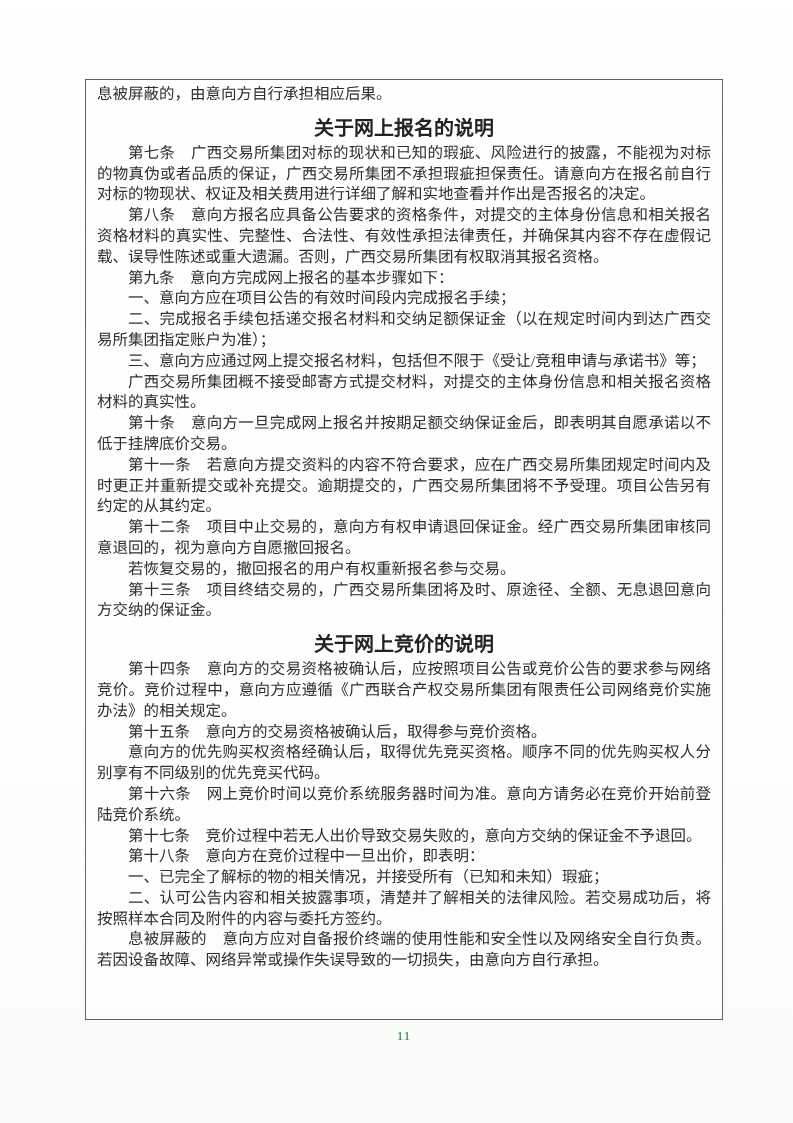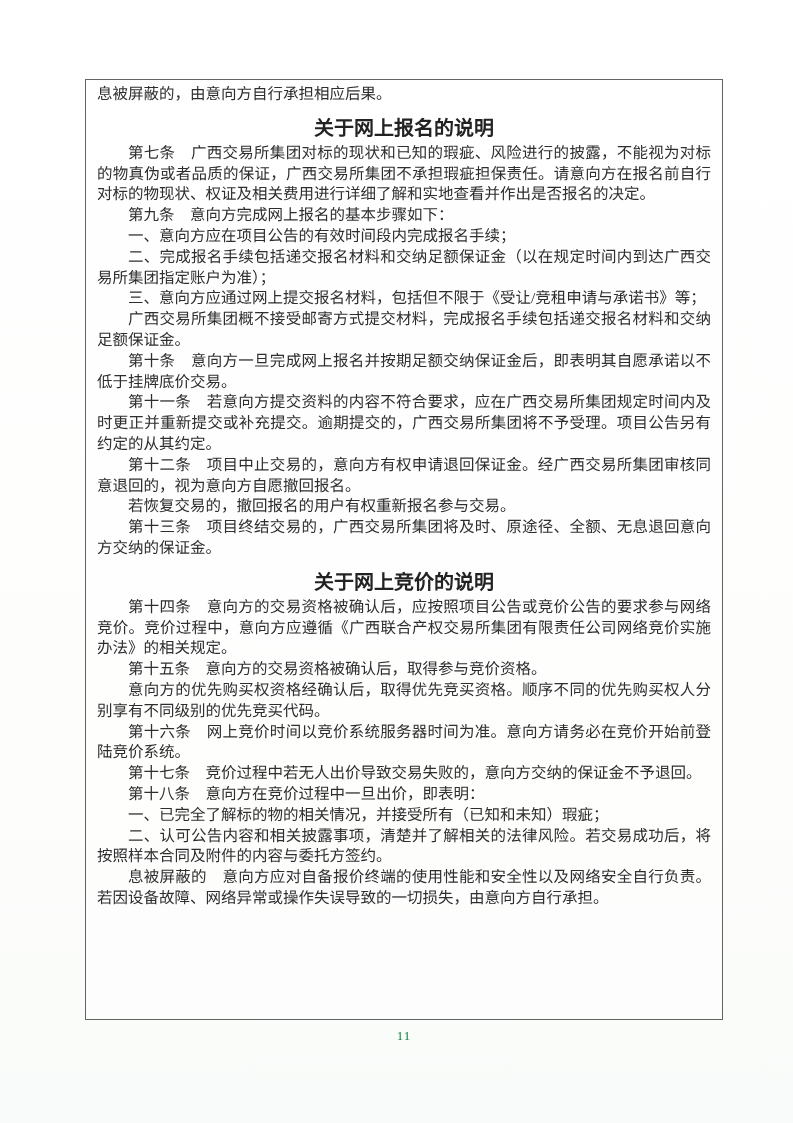--- a/index.html
+++ b/index.html
@@ -69,25 +69,26 @@
 </style>
 </head>
 <body>
 
 <div class="page">
   <div class="content-frame">
     <div class="doc-body" id="doc-body">
         <p class="continuation">息被屏蔽的，由意向方自行承担相应后果。</p>
         <h2 class="section-heading">关于网上报名的说明</h2>
         <p class="body-paragraph">第七条　广西交易所集团对标的现状和已知的瑕疵、风险进行的披露，不能视为对标的物真伪或者品质的保证，广西交易所集团不承担瑕疵担保责任。请意向方在报名前自行对标的物现状、权证及相关费用进行详细了解和实地查看并作出是否报名的决定。</p>
+        <p class="body-paragraph">第八条　意向方报名应具备公告要求的资格条件，对提交的主体身份信息和相关报名资格材料的真实性、完整性、合法性、有效性承担法律责任，并确保其内容不存在虚假记载、误导性陈述或重大遗漏。否则，广西交易所集团有权取消其报名资格。</p>
         <p class="body-paragraph">第九条　意向方完成网上报名的基本步骤如下：</p>
         <p class="body-paragraph">一、意向方应在项目公告的有效时间段内完成报名手续；</p>
         <p class="body-paragraph">二、完成报名手续包括递交报名材料和交纳足额保证金（以在规定时间内到达广西交易所集团指定账户为准）；</p>
         <p class="body-paragraph">三、意向方应通过网上提交报名材料，包括但不限于《受让/竞租申请与承诺书》等；</p>
-        <p class="body-paragraph">广西交易所集团概不接受邮寄方式提交材料，完成报名手续包括递交报名材料和交纳足额保证金。</p>
+        <p class="body-paragraph">广西交易所集团概不接受邮寄方式提交材料，对提交的主体身份信息和相关报名资格材料的真实性。</p>
         <p class="body-paragraph">第十条　意向方一旦完成网上报名并按期足额交纳保证金后，即表明其自愿承诺以不低于挂牌底价交易。</p>
         <p class="body-paragraph">第十一条　若意向方提交资料的内容不符合要求，应在广西交易所集团规定时间内及时更正并重新提交或补充提交。逾期提交的，广西交易所集团将不予受理。项目公告另有约定的从其约定。</p>
         <p class="body-paragraph">第十二条　项目中止交易的，意向方有权申请退回保证金。经广西交易所集团审核同意退回的，视为意向方自愿撤回报名。</p>
         <p class="body-paragraph">若恢复交易的，撤回报名的用户有权重新报名参与交易。</p>
         <p class="body-paragraph">第十三条　项目终结交易的，广西交易所集团将及时、原途径、全额、无息退回意向方交纳的保证金。</p>
         <h2 class="section-heading">关于网上竞价的说明</h2>
         <p class="body-paragraph">第十四条　意向方的交易资格被确认后，应按照项目公告或竞价公告的要求参与网络竞价。竞价过程中，意向方应遵循《广西联合产权交易所集团有限责任公司网络竞价实施办法》的相关规定。</p>
         <p class="body-paragraph">第十五条　意向方的交易资格被确认后，取得参与竞价资格。</p>
         <p class="body-paragraph">意向方的优先购买权资格经确认后，取得优先竞买资格。顺序不同的优先购买权人分别享有不同级别的优先竞买代码。</p>
         <p class="body-paragraph">第十六条　网上竞价时间以竞价系统服务器时间为准。意向方请务必在竞价开始前登陆竞价系统。</p>

